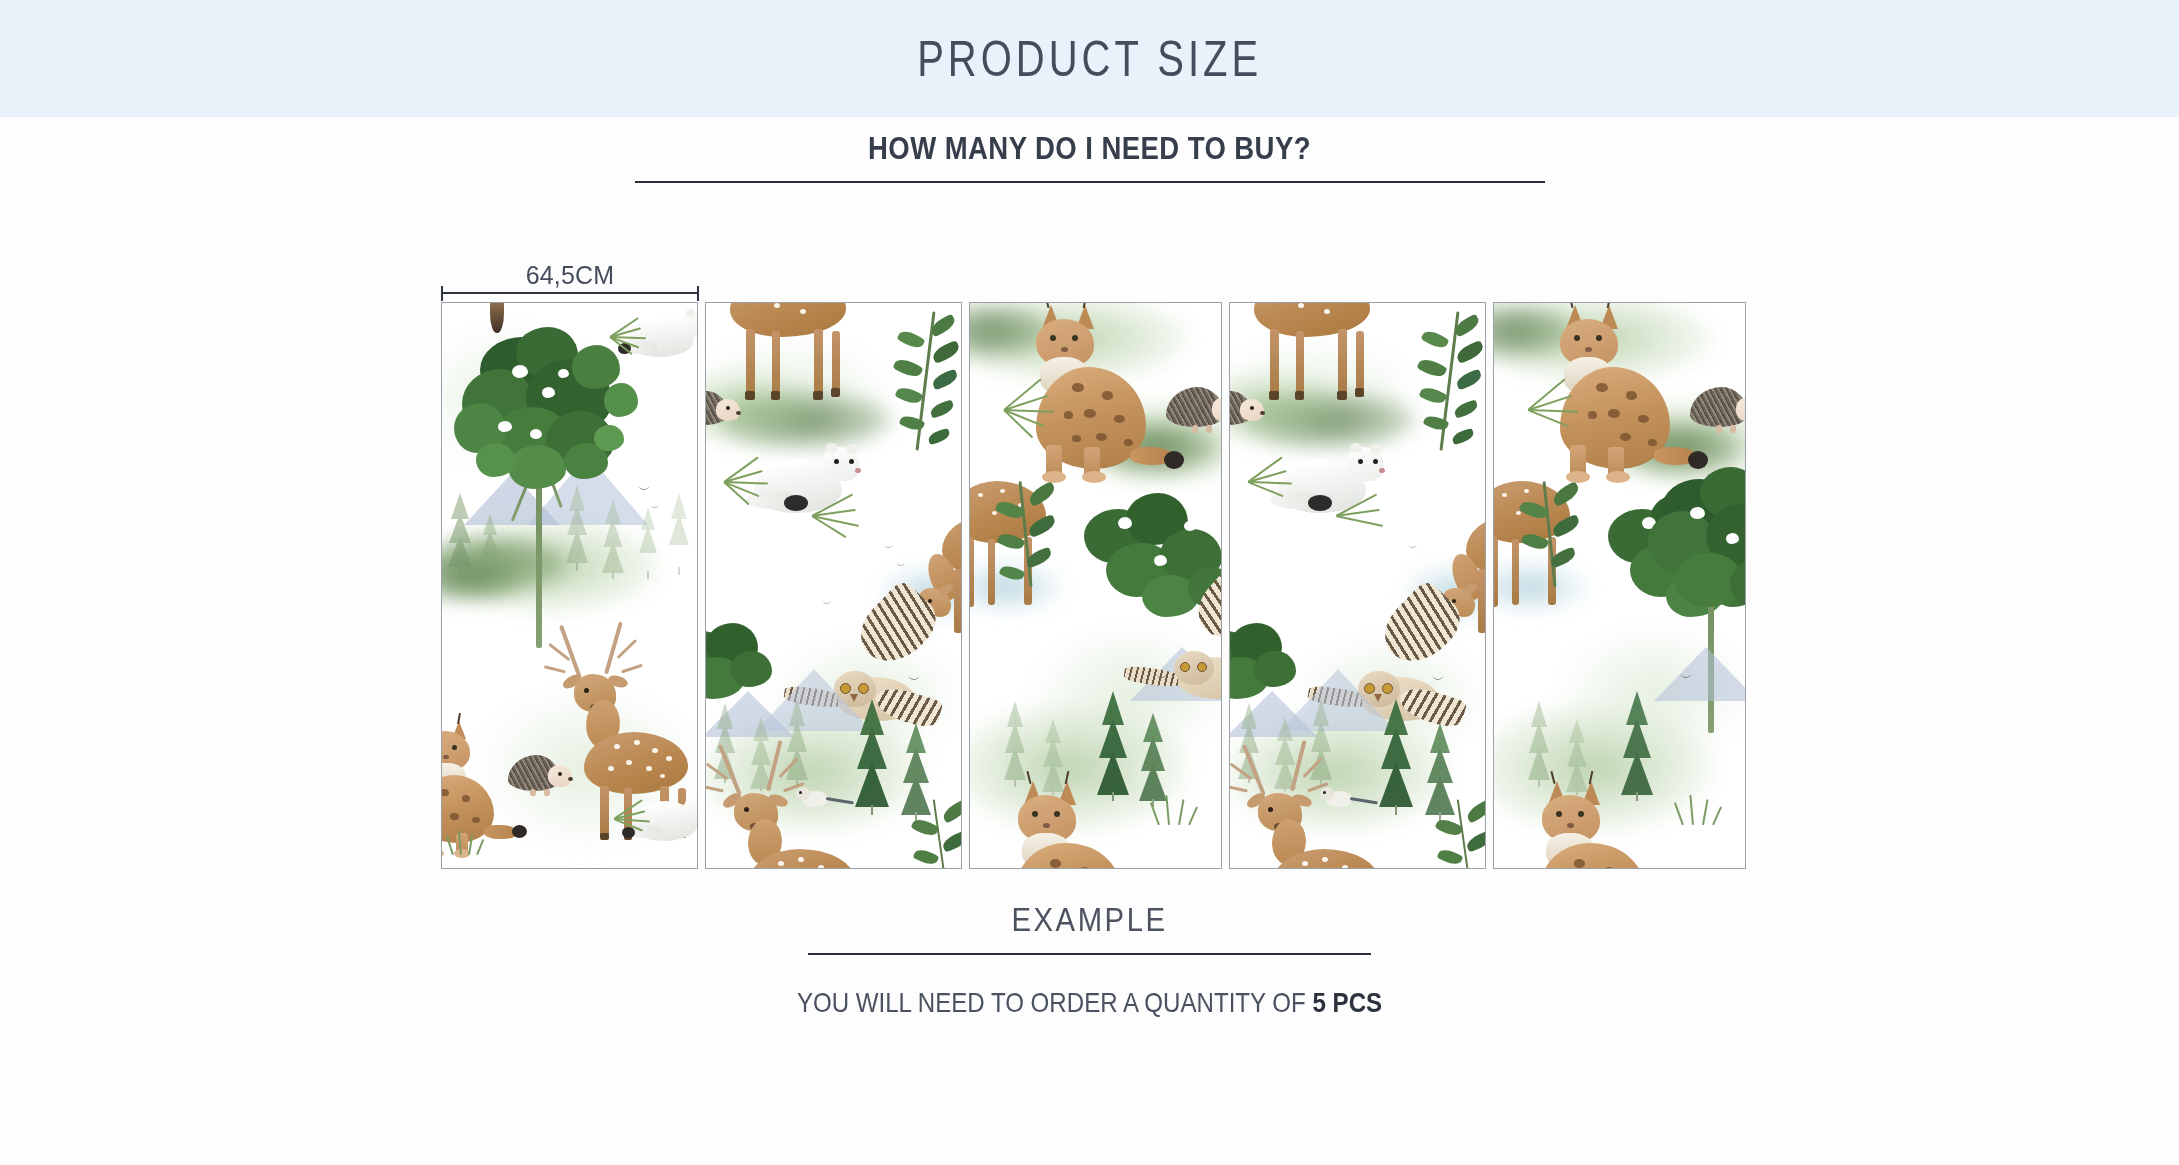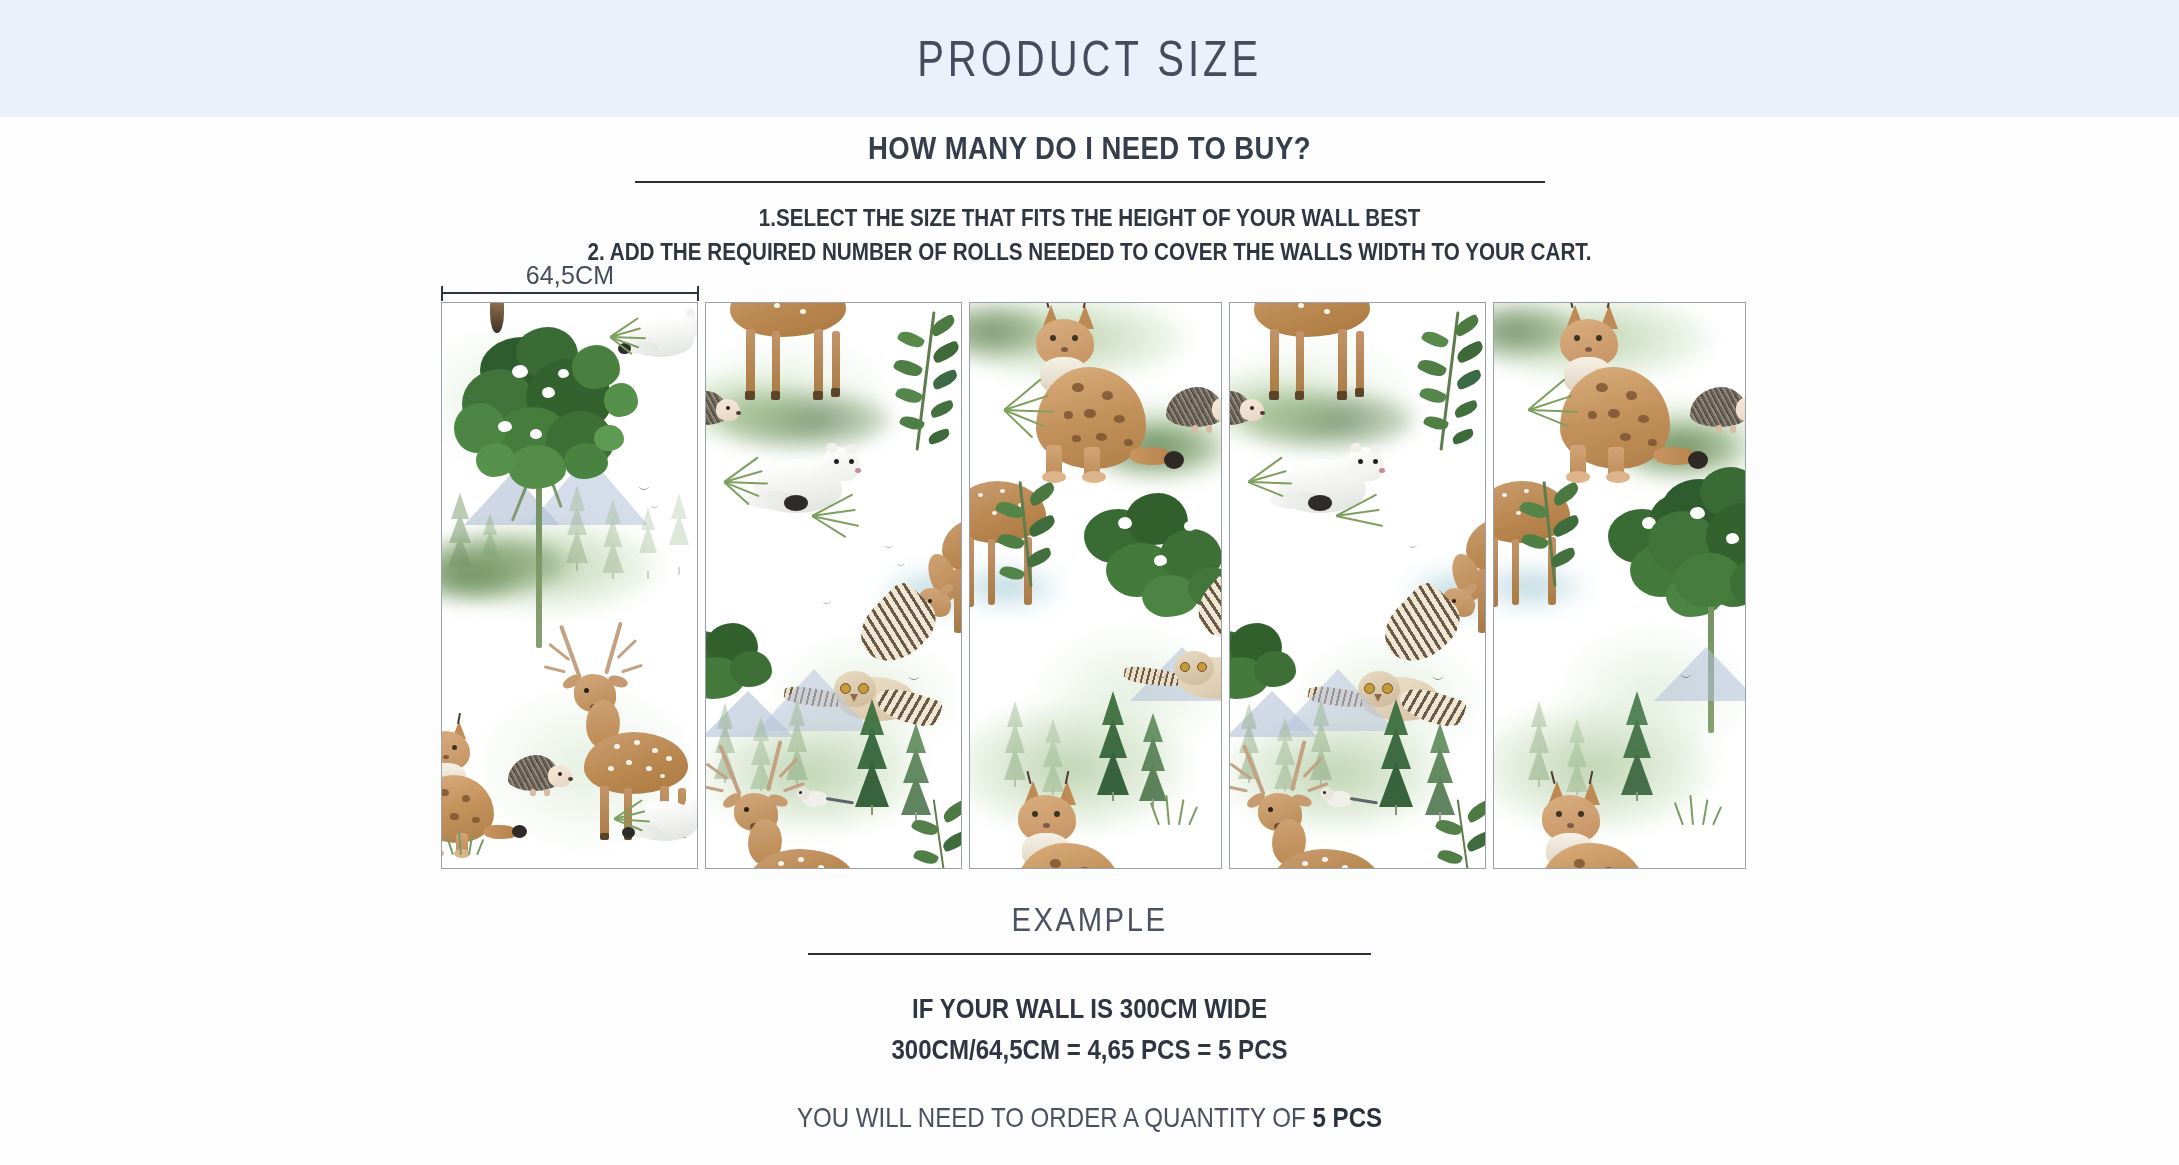--- a/index.html
+++ b/index.html
@@ -344,24 +344,20 @@
 </head>
 <body>
 
 <div class="header-band">
   <div class="page-title">PRODUCT SIZE</div>
 </div>
 
 <div class="instructions">
   <h2 class="subhead">HOW MANY DO I NEED TO BUY?</h2>
   <div class="rule rule-wide"></div>
-  <div class="steps">
-    <div class="step">1.SELECT THE SIZE THAT FITS THE HEIGHT OF YOUR WALL BEST</div>
-    <div class="step">2. ADD THE REQUIRED NUMBER OF ROLLS NEEDED TO COVER THE WALLS WIDTH TO YOUR CART.</div>
-  </div>
 </div>
 
 <div class="dimension">
   <div class="dim-label">64,5CM</div>
   <div class="dim-line"></div>
   <div class="dim-tick left"></div>
   <div class="dim-tick right"></div>
 </div>
 
 <div class="panel-row">
@@ -1186,20 +1182,16 @@
       </div>
       <div class="flyer" style="left:186px;top:368px;">︶</div>
     </div>
   </div>
 
 </div>
 
 <div class="example-block">
   <h3 class="example-title">EXAMPLE</h3>
   <div class="rule rule-example"></div>
-  <div class="example-lines">
-    <div class="ex-line">IF YOUR WALL IS 300CM WIDE</div>
-    <div class="ex-line">300CM/64,5CM = 4,65 PCS = 5 PCS</div>
-  </div>
   <div class="ex-final">
     <span>YOU WILL NEED TO ORDER A QUANTITY OF </span><span class="strong">5 PCS</span>
   </div>
 </div>
 
 </body></html>

